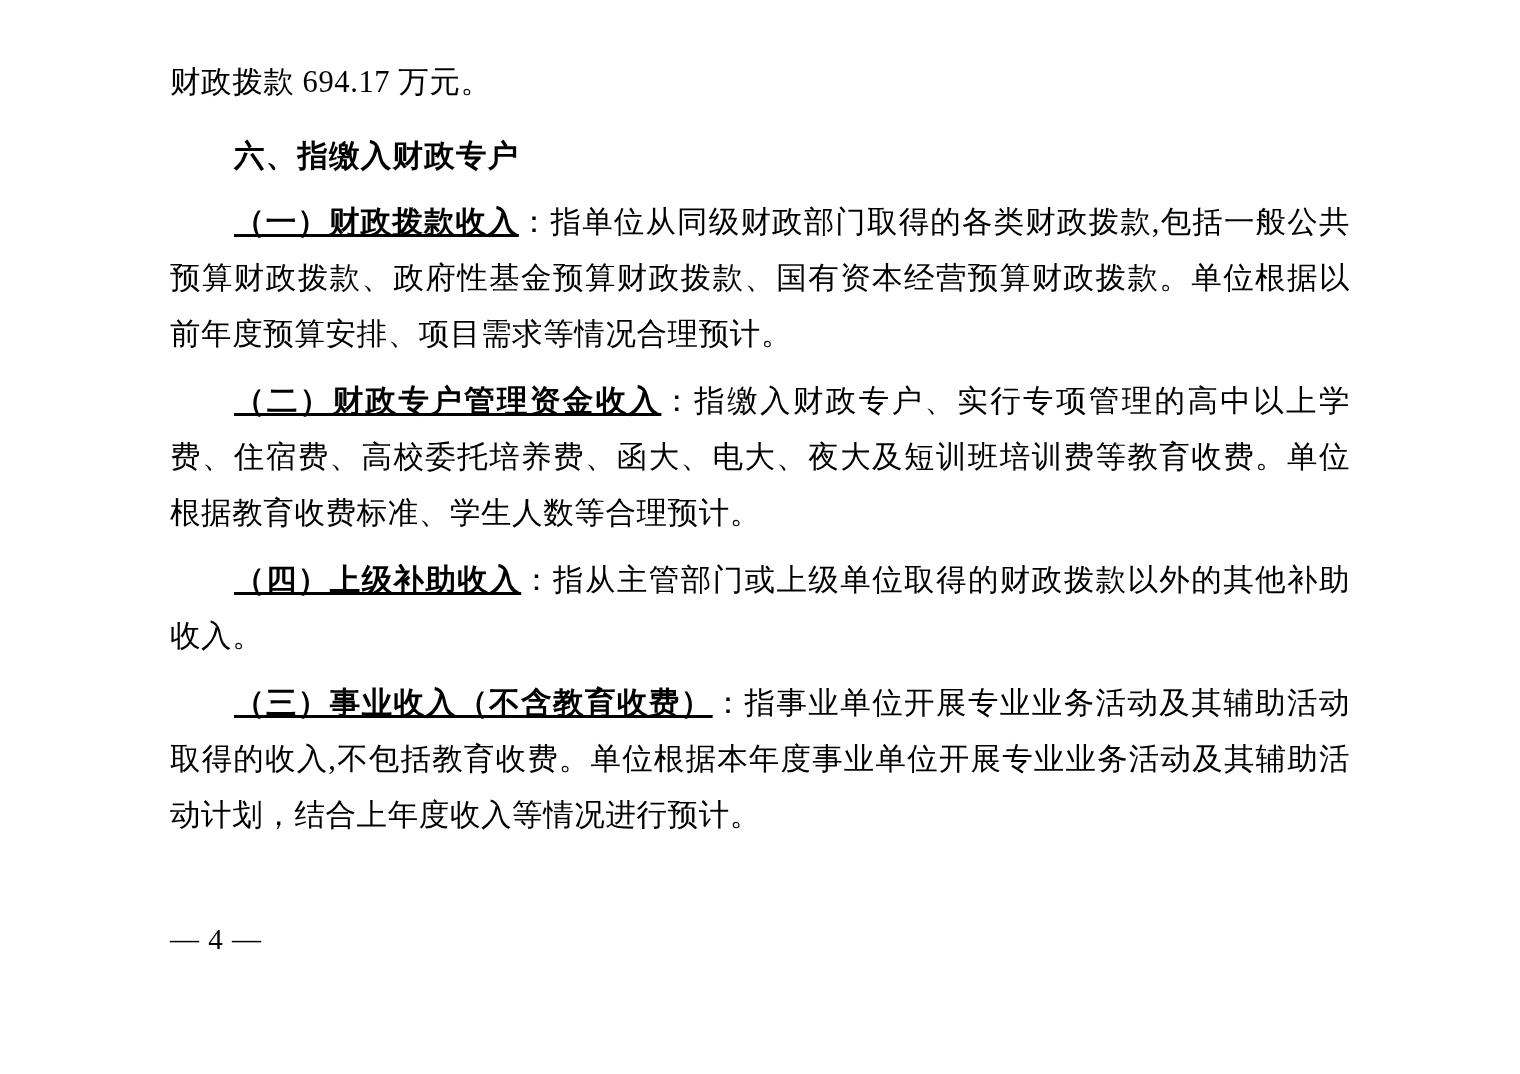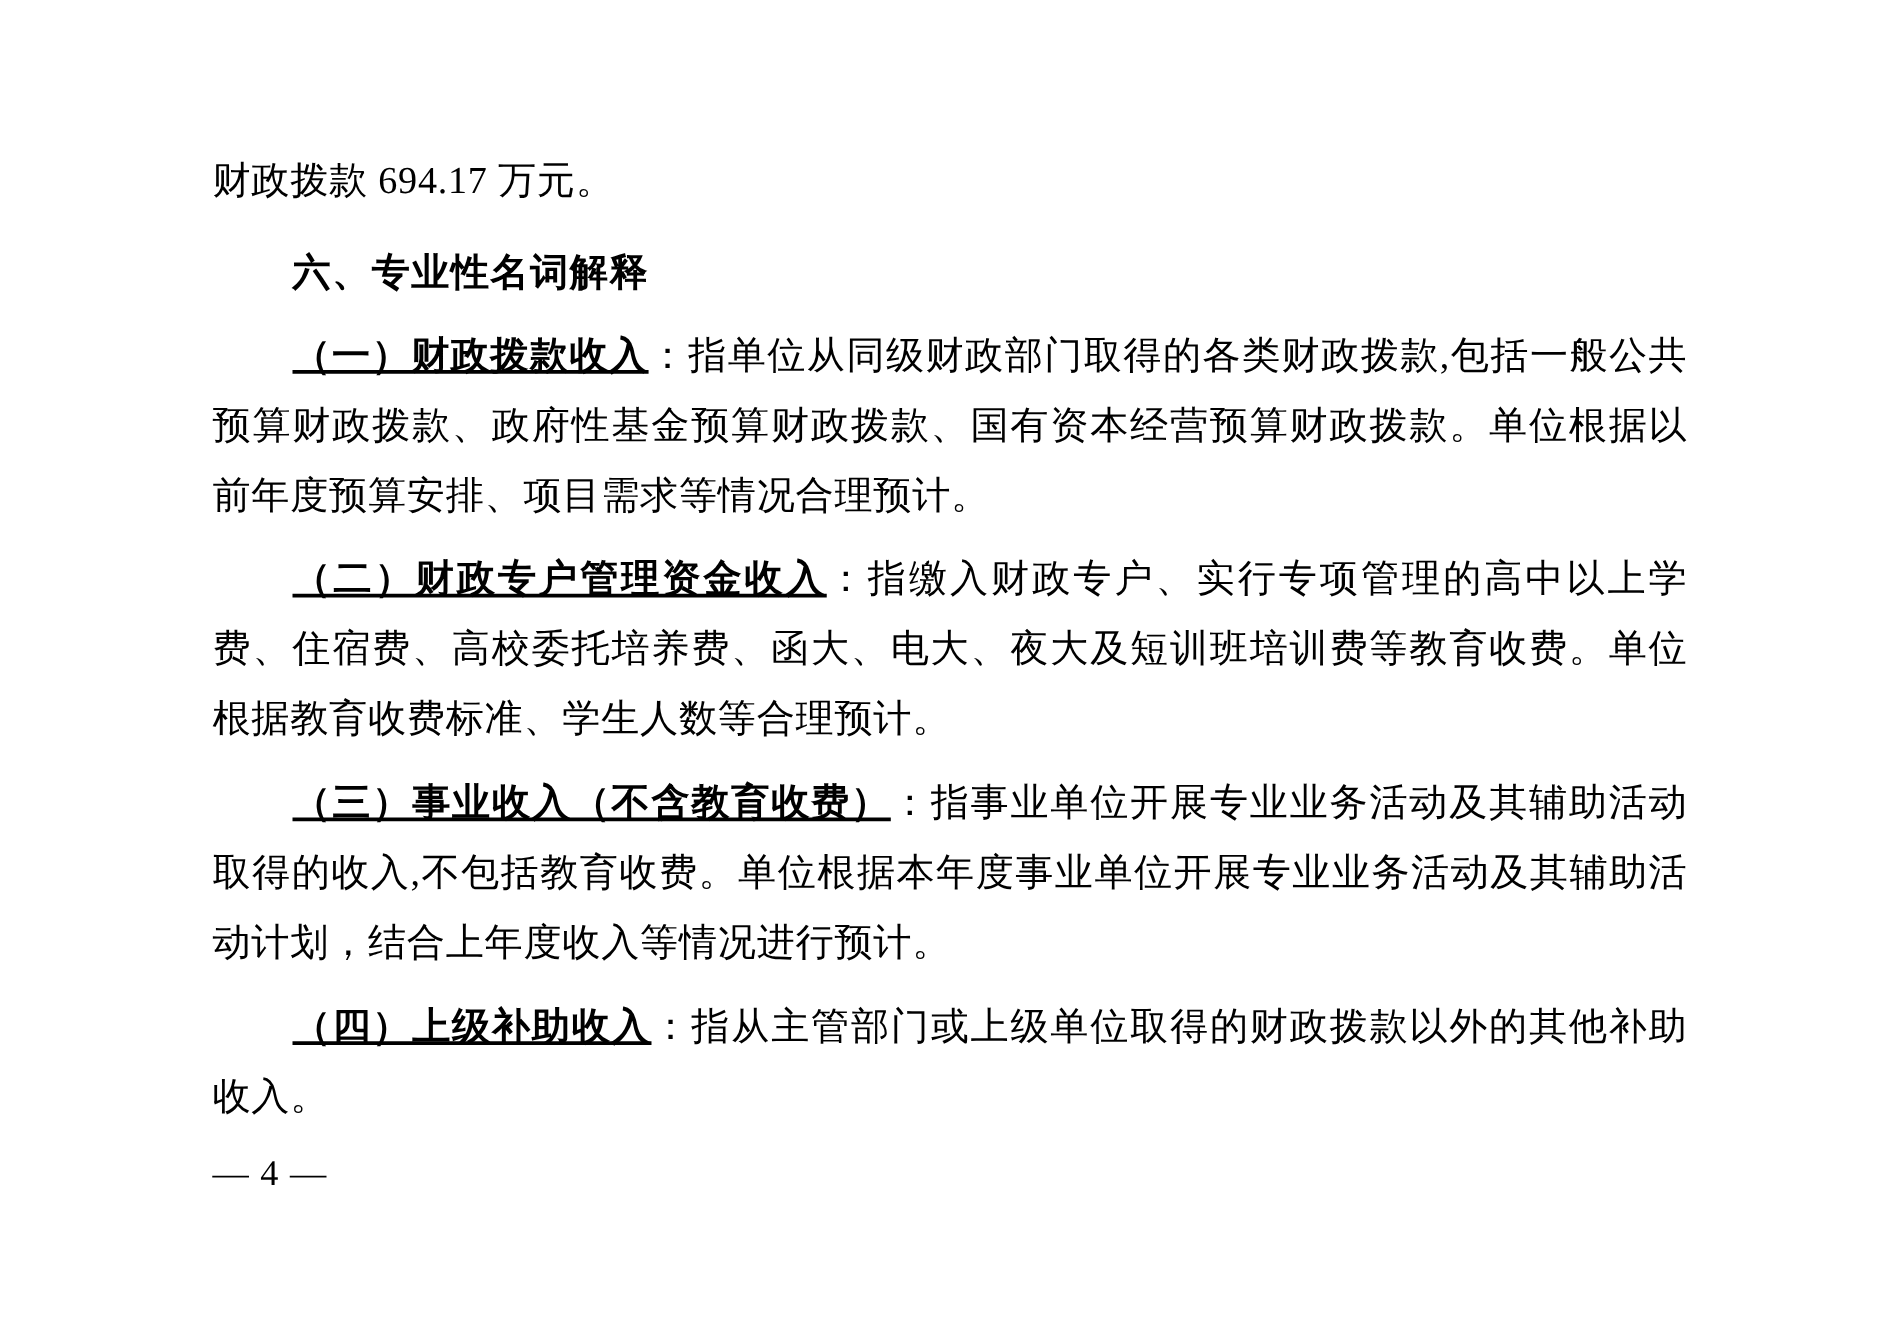--- a/index.html
+++ b/index.html
@@ -12,21 +12,21 @@
     height: 1074px;
     font-family: "Liberation Serif", "DejaVu Serif", serif;
     color: #000000;
     overflow: hidden;
   }
   .page {
     position: relative;
     width: 1520px;
     height: 1074px;
     box-sizing: border-box;
-    padding: 116px 170px 0 170px;
+    padding: 54px 170px 0 170px;
   }
   .doc-body {
     width: 1180px;
   }
   p.para {
     margin: 0 0 11px 0;
     font-size: 30.5px;
     line-height: 56px;
     text-align: justify;
     text-justify: inter-ideograph;
@@ -60,34 +60,34 @@
 </style>
 </head>
 <body>
 
 <div class="page">
   <div class="doc-body">
 
     <p class="para">财政拨款 694.17 万元。</p>
 
 
-    <p class="heading">六、专业性名词解释</p>
+    <p class="heading">六、指缴入财政专户</p>
 
     <p class="para indent">
       <span class="b">（一）财政拨款收入</span><span>：指单位从同级财政部门取得的各类财政拨款,包括一般公共预算财政拨款、政府性基金预算财政拨款、国有资本经营预算财政拨款。单位根据以前年度预算安排、项目需求等情况合理预计。</span>
     </p>
 
     <p class="para indent">
       <span class="b">（二）财政专户管理资金收入</span><span>：指缴入财政专户、实行专项管理的高中以上学费、住宿费、高校委托培养费、函大、电大、夜大及短训班培训费等教育收费。单位根据教育收费标准、学生人数等合理预计。</span>
     </p>
 
     <p class="para indent">
-      <span class="b">（三）事业收入（不含教育收费）</span><span>：指事业单位开展专业业务活动及其辅助活动取得的收入,不包括教育收费。单位根据本年度事业单位开展专业业务活动及其辅助活动计划，结合上年度收入等情况进行预计。</span>
+      <span class="b">（四）上级补助收入</span><span>：指从主管部门或上级单位取得的财政拨款以外的其他补助收入。</span>
     </p>
 
     <p class="para indent">
-      <span class="b">（四）上级补助收入</span><span>：指从主管部门或上级单位取得的财政拨款以外的其他补助收入。</span>
+      <span class="b">（三）事业收入（不含教育收费）</span><span>：指事业单位开展专业业务活动及其辅助活动取得的收入,不包括教育收费。单位根据本年度事业单位开展专业业务活动及其辅助活动计划，结合上年度收入等情况进行预计。</span>
     </p>
 
   </div>
 
   <div class="page-number">— 4 —</div>
 </div>
 
 </body></html>

